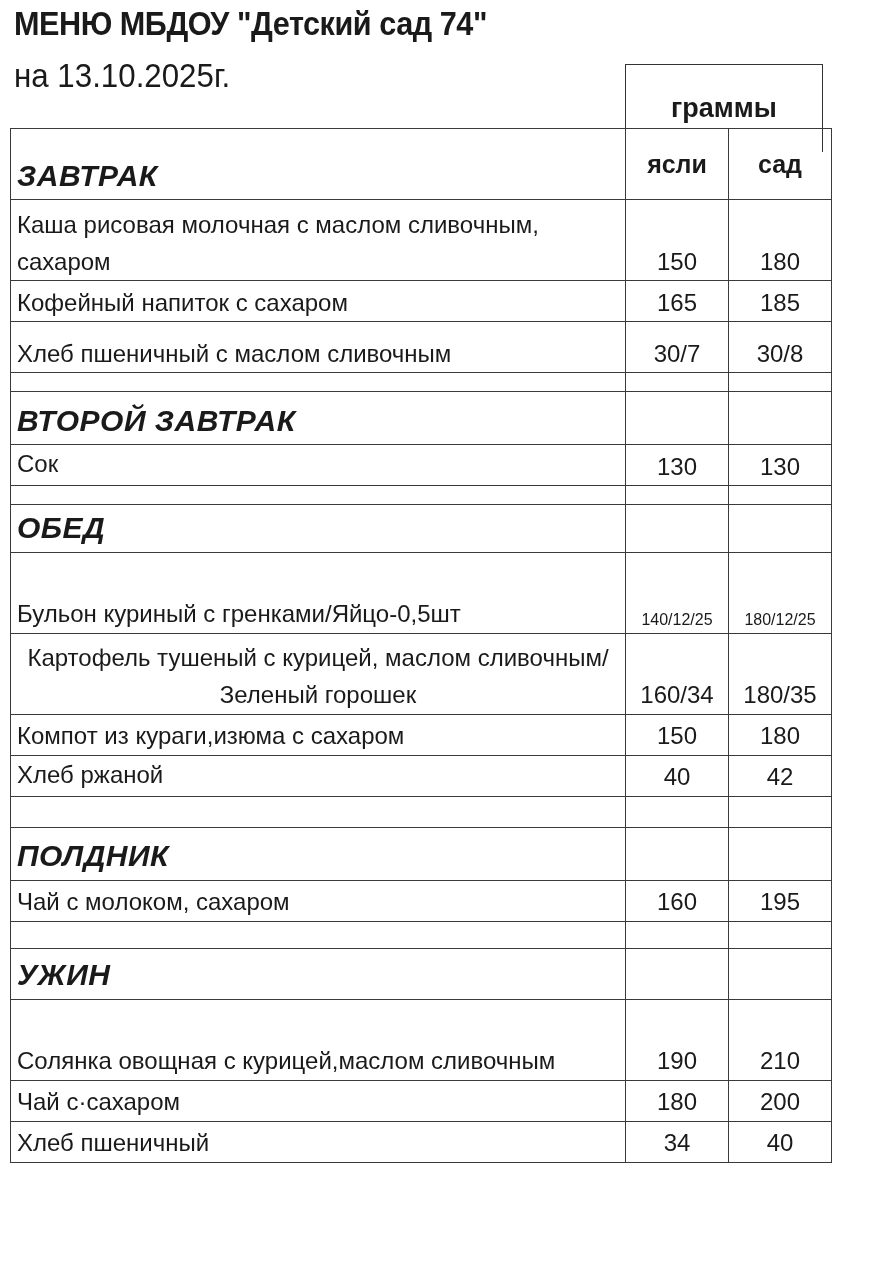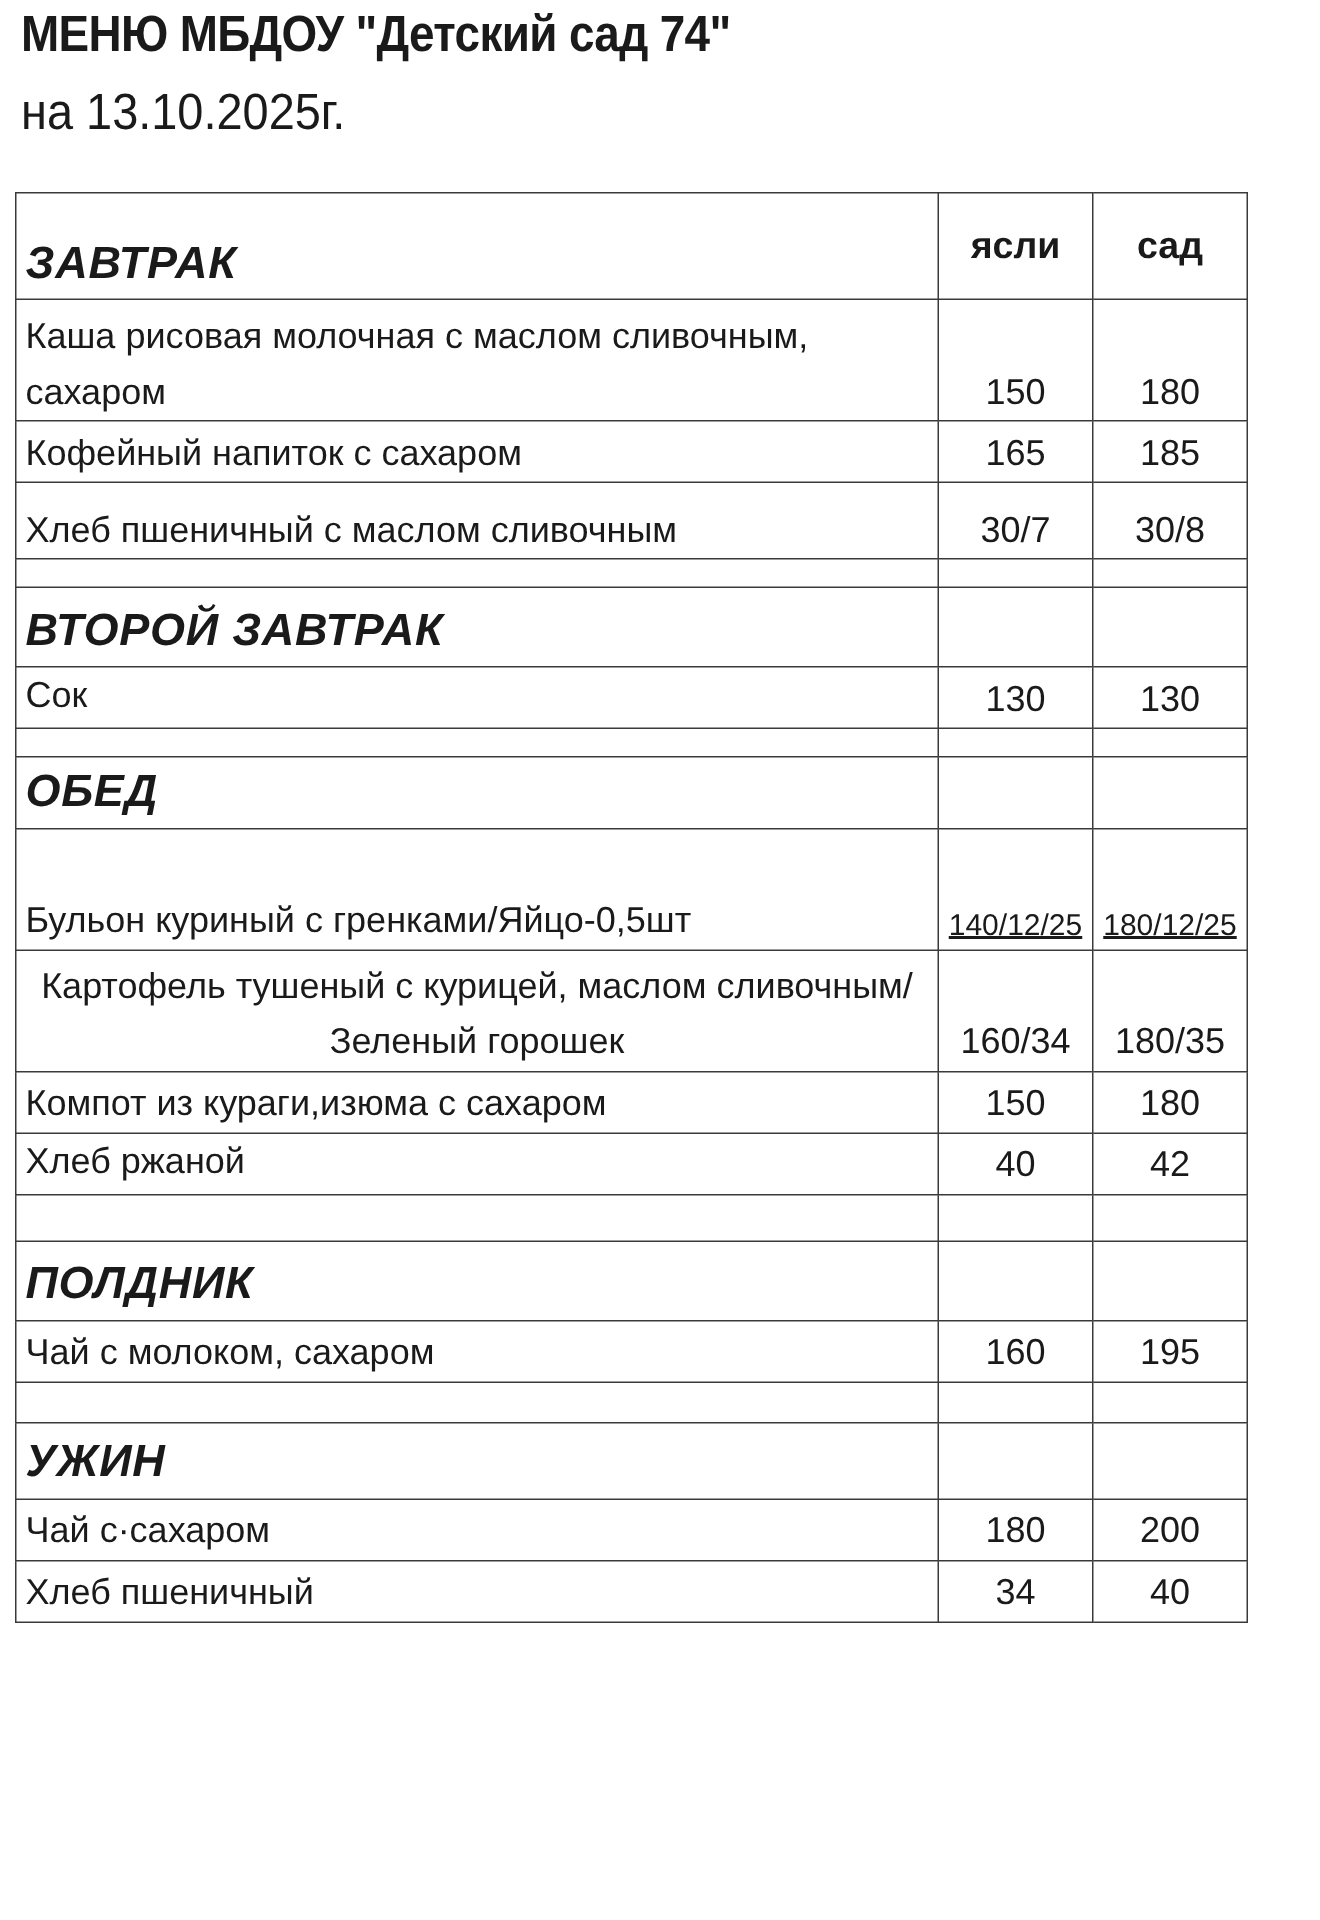--- a/index.html
+++ b/index.html
@@ -21,32 +21,33 @@
   table.menu {
     position: absolute; left: 10px; top: 128px; width: 822px; border-collapse: collapse;
     table-layout: fixed;
   }
   table.menu td {
     border: 1.5px solid #3a3a3a; padding: 0 6px; vertical-align: bottom; font-size: 24px;
     line-height: 1.55; overflow: hidden;
   }
   td.name { width: 602px; border-radius: 21px; }
   td.val { width: 90px; text-align: center; font-size: 19px; padding-bottom: 4px; }
-  td.val.small { font-size: 20px; padding-left: 0; padding-right: 0; text-decoration: underline; }
+  td.val.small { font-size: 16px; padding-left: 0; padding-right: 0; }
   tr.section td.name { font-size: 30px; font-weight: bold; font-style: italic; letter-spacing: 0.5px; }
   tr.header-row td.val { font-size: 25px; font-weight: bold; vertical-align: middle; }
   tr.header-row td.name { vertical-align: bottom; }
   tr.spacer td { height: 18px; }
 </style>
 </head>
 <body>
 
 <div class="page">
   <div class="title">МЕНЮ МБДОУ "Детский сад 74"</div>
   <div class="date">на 13.10.2025г.</div>
+  <div class="grams-box">граммы</div>
 
   <table class="menu">
 
     <tbody>
         <tr class="section header-row">
       <td class="name" style="height:70px;">ЗАВТРАК</td>
       <td class="val">ясли</td>
       <td class="val">сад</td>
     </tr>
     <tr>
@@ -132,20 +133,25 @@
           <td class="val"></td>
           <td class="val"></td>
         </tr>
 
     <tr class="section">
       <td class="name" style="height:50px;">УЖИН</td>
       <td class="val"></td>
           <td class="val"></td>
     </tr>
     <tr>
+      <td class="name" style="height:80px;">Солянка овощная с курицей,маслом сливочным</td>
+      <td class="val">190</td>
+      <td class="val">210</td>
+    </tr>
+    <tr>
       <td class="name" style="height:40px;">Чай с·сахаром</td>
       <td class="val">180</td>
       <td class="val">200</td>
     </tr>
     <tr>
       <td class="name" style="height:40px;">Хлеб пшеничный</td>
       <td class="val">34</td>
       <td class="val">40</td>
     </tr>
   </tbody>

